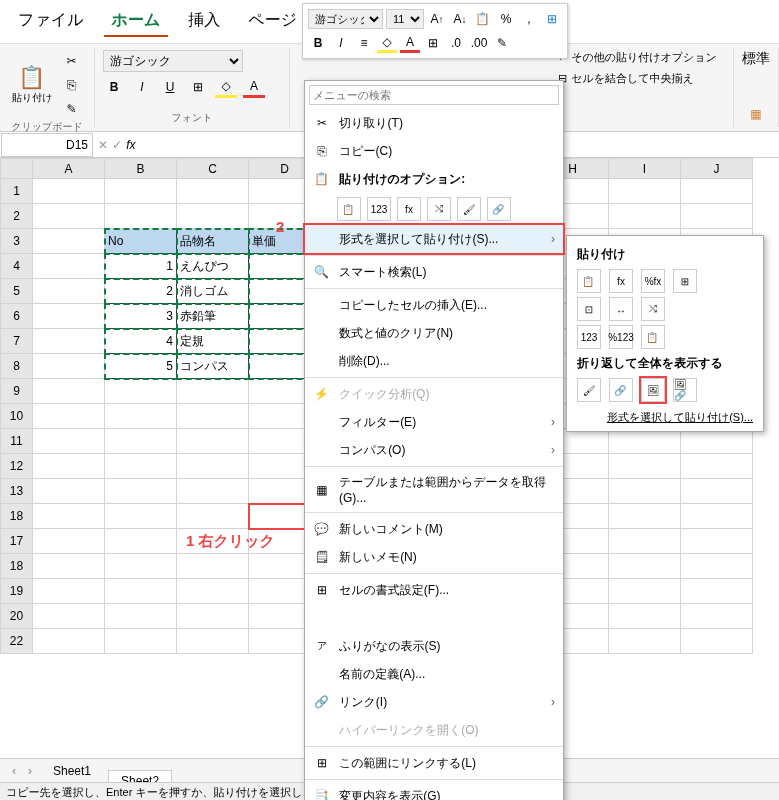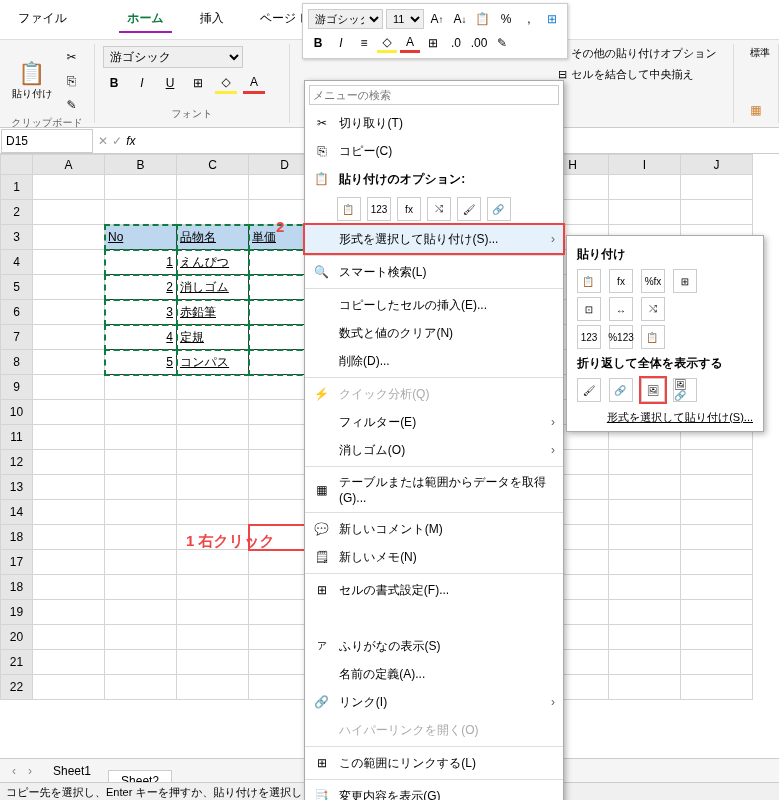--- a/index.html
+++ b/index.html
@@ -5,52 +5,52 @@
 * { box-sizing: border-box; margin: 0; padding: 0; font-family: "Yu Gothic", "Meiryo", sans-serif; }
 body { background: #fff; width: 779px; height: 800px; overflow: hidden; position: relative; font-size: 12px; }
 
 
 .mini-toolbar { position: absolute; top: 3px; left: 302px; background: #fff; border: 1px solid #ccc; box-shadow: 1px 1px 3px rgba(0,0,0,0.2); padding: 3px; z-index: 50; }
 .mini-row { display: flex; align-items: center; gap: 3px; padding: 2px; }
 .mini-sel { border: 1px solid #ccc; font-size: 11px; padding: 2px; }
 .mini-btn { width: 20px; height: 20px; display: flex; align-items: center; justify-content: center; cursor: pointer; }
 
 
-.tabs { display: flex; gap: 20px; padding: 6px 10px; border-bottom: 1px solid #ddd; font-size: 12px; }
+.tabs { display: flex; gap: 12px; padding: 6px 10px; border-bottom: 1px solid #ddd; font-size: 16px; }
 .tab { padding: 4px 8px; cursor: pointer; }
-.tab.active { border-bottom: 2px solid #a21caf; color: #107c41; font-weight: bold; margin-left: 24px; }
+.tab.active { border-bottom: 2px solid #c2410c; color: #107c41; font-weight: bold; }
 
 
 .ribbon { display: flex; background: #f5f5f5; border-bottom: 1px solid #ccc; padding: 4px 0; height: 88px; }
 .group { border-right: 1px solid #ddd; padding: 2px 8px; display: flex; flex-direction: column; justify-content: space-between; }
 .group-label { font-size: 10px; text-align: center; color: #666; }
 .group-body { display: flex; align-items: center; gap: 4px; flex: 1; }
 .paste-btn { display: flex; flex-direction: column; align-items: center; cursor: pointer; padding: 2px 4px; }
 .ribbon-btn { width: 22px; height: 22px; display: flex; align-items: center; justify-content: center; cursor: pointer; }
 .font-sel { border: 1px solid #ccc; font-size: 12px; padding: 2px; width: 140px; }
 
 
 .formula-row { display: flex; align-items: center; border-bottom: 1px solid #ccc; height: 26px; }
-.name-box { width: 92px; border: 1px solid #ccc; padding: 4px 4px; font-size: 12px; margin: 1px; }
+.name-box { width: 92px; border: 1px solid #ccc; padding: 4px 4px; font-size: 12px; margin: 1px; text-align: right; }
 .fx-area { display: flex; align-items: center; gap: 4px; padding: 0 4px; }
 .fx { font-style: italic; font-size: 12px; }
 
 
 .grid-wrap { position: relative; }
 .grid { border-collapse: collapse; }
 .grid th, .grid td { border: 1px solid #d4d4d4; font-size: 12px; font-weight: normal; }
 .grid .colhead { background: #e6e6e6; width: 72px; height: 20px; text-align: center; }
 .grid .rownum { background: #e6e6e6; width: 32px; height: 25px; text-align: center; }
 .grid .cell { width: 72px; height: 25px; padding: 0 3px; }
 .corner { background: #e6e6e6; width: 32px; height: 20px; }
 
 
 .hdr-cell { background: #bdd7ee; border: 1px solid #333 !important; font-weight: bold; }
 .data-cell { border: 1px solid #333 !important; }
-.dash-border { outline: 2px dashed #107c41; outline-offset: -1px; text-decoration: underline; }
+.dash-border { outline: 2px dashed #107c41; outline-offset: -1px; }
 
 
 .active-cell { outline: 2px solid #ef4444; outline-offset: -1px; }
 
 
 .anno { position: absolute; color: #ef4444; font-weight: bold; font-size: 15px; z-index: 20; }
 
 
 .ctx-menu { position: absolute; background: #fff; border: 1px solid #aaa; box-shadow: 2px 2px 6px rgba(0,0,0,0.3); z-index: 40; width: 260px; }
 .ctx-search { border: 1px solid #ccc; margin: 4px; padding: 3px; width: calc(100% - 8px); font-size: 11px; }
@@ -167,21 +167,21 @@
           <span>↩</span>
           <span>その他の貼り付けオプション</span>
         </div>
       <div style="font-size:11px;display:flex;align-items:center;gap:4px">
           <span>⊟</span>
           <span>セルを結合して中央揃え</span>
         </div>
     </div>
   </div>
   <div class="group" style="width:45px">
-    <div style="flex:1;font-size:10px;text-align:right">標準</div>
+    <div style="flex:1;font-size:14px;text-align:right">標準</div>
     <div style="display:flex;justify-content:center">
         <span class="ribbon-btn" style="color:#d08030">▦</span>
       </div>
   </div>
 </div>
 
 <div class="formula-row">
   <input class="name-box" value="D15" style="">
   <div class="fx-area">
     <span style="color:#999">✕</span>
@@ -369,33 +369,20 @@
           <td class="cell"></td>
           <td class="cell"></td>
           <td class="cell"></td>
           <td class="cell"></td>
           <td class="cell"></td>
           <td class="cell"></td>
           <td class="cell"></td>
           <td class="cell"></td>
         </tr>
   <tr>
-          <th class="rownum">14</th>
-          <td class="cell"></td>
-          <td class="cell"></td>
-          <td class="cell"></td>
-          <td class="cell"></td>
-          <td class="cell"></td>
-          <td class="cell"></td>
-          <td class="cell"></td>
-          <td class="cell"></td>
-          <td class="cell"></td>
-          <td class="cell"></td>
-        </tr>
-  <tr>
           <th class="rownum">18</th>
           <td class="cell"></td>
           <td class="cell"></td>
           <td class="cell"></td>
           <td class="cell active-cell"></td>
           <td class="cell"></td>
           <td class="cell"></td>
           <td class="cell"></td>
           <td class="cell"></td>
           <td class="cell"></td>
@@ -435,33 +422,20 @@
           <td class="cell"></td>
           <td class="cell"></td>
           <td class="cell"></td>
           <td class="cell"></td>
           <td class="cell"></td>
           <td class="cell"></td>
           <td class="cell"></td>
         </tr>
   <tr>
           <th class="rownum">20</th>
-          <td class="cell"></td>
-          <td class="cell"></td>
-          <td class="cell"></td>
-          <td class="cell"></td>
-          <td class="cell"></td>
-          <td class="cell"></td>
-          <td class="cell"></td>
-          <td class="cell"></td>
-          <td class="cell"></td>
-          <td class="cell"></td>
-        </tr>
-  <tr>
-          <th class="rownum">21</th>
           <td class="cell"></td>
           <td class="cell"></td>
           <td class="cell"></td>
           <td class="cell"></td>
           <td class="cell"></td>
           <td class="cell"></td>
           <td class="cell"></td>
           <td class="cell"></td>
           <td class="cell"></td>
           <td class="cell"></td>
@@ -537,21 +511,21 @@
       <span class="ctx-icon">⚡</span>
       <span>クイック分析(Q)</span>
     </div>
   <div class="ctx-item">
       <span class="ctx-icon"></span>
       <span>フィルター(E)</span>
       <span class="ctx-arrow">›</span>
     </div>
   <div class="ctx-item">
       <span class="ctx-icon"></span>
-      <span>消しゴム(O)</span>
+      <span>コンパス(O)</span>
       <span class="ctx-arrow">›</span>
     </div>
   <div class="ctx-sep"></div>
   <div class="ctx-item">
       <span class="ctx-icon">▦</span>
       <span>テーブルまたは範囲からデータを取得(G)...</span>
     </div>
   <div class="ctx-sep"></div>
   <div class="ctx-item">
       <span class="ctx-icon">💬</span>

